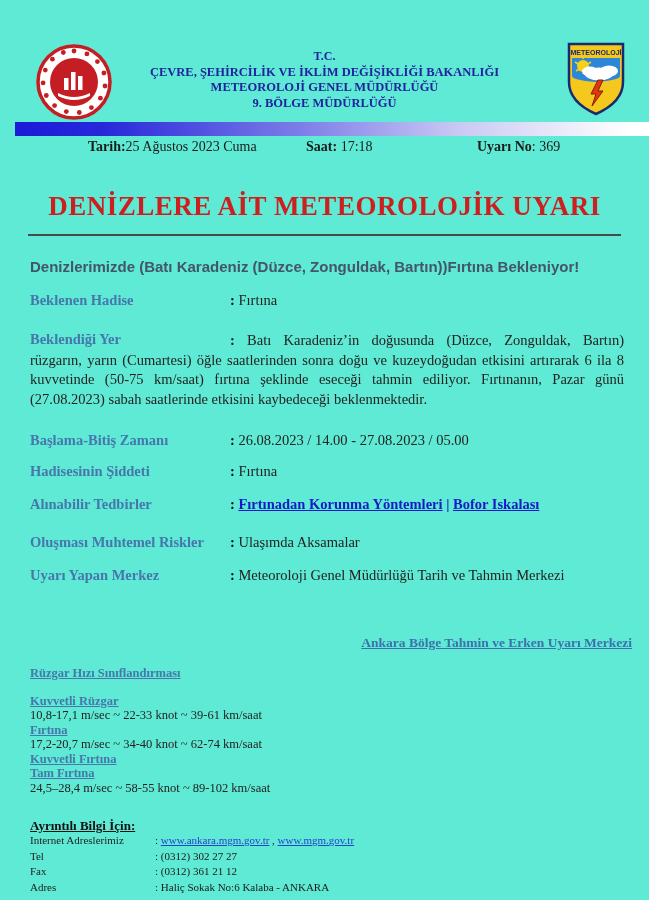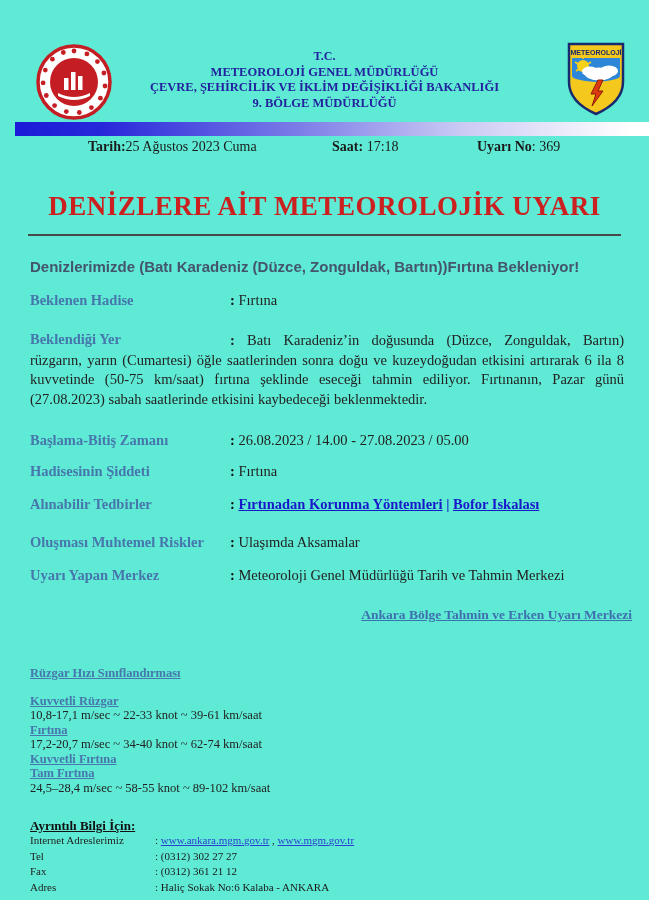--- a/index.html
+++ b/index.html
@@ -12,42 +12,42 @@
   
   .seal { position:absolute; left:36px; top:44px; width:76px; height:76px; }
   .ministry { position:absolute; left:115px; right:115px; top:49px;
     text-align:center; color:#22229e; font-weight:bold; font-size:12.5px; line-height:15.5px; }
   .ministry .tc { font-size:12px; }
   .shield { position:absolute; left:567px; top:42px; width:58px; height:74px; }
   .grad-bar { position:absolute; left:15px; top:122px; right:0; height:14px;
     background:linear-gradient(to right,#1b1bd8 0%,#2828da 14%,#7d7de8 45%,#c9c9f4 70%,#ffffff 97%); }
   .meta-row { position:absolute; top:139px; left:0; right:0; height:18px; font-size:14px; }
   .meta-row .m1 { position:absolute; left:88px; }
-  .meta-row .m2 { position:absolute; left:332px; }
+  .meta-row .m2 { position:absolute; left:306px; }
   .meta-row .m3 { position:absolute; left:477px; }
   .meta-row b { font-weight:bold; }
   
   .doc-title { position:absolute; top:191px; left:0; right:0; text-align:center;
     color:#cc2020; font-weight:bold; font-size:27px; letter-spacing:.5px; }
   .title-rule { position:absolute; top:234px; left:28px; right:28px;
     border-top:2px solid #4a4a4a; }
   .subtitle { position:absolute; top:258px; left:30px; right:20px;
     font-family:"Liberation Sans","DejaVu Sans",sans-serif;
     font-weight:bold; font-size:15px; color:#44546a; }
   
   .frow { position:absolute; left:30px; right:20px; font-size:14.5px; }
   .frow .lbl { position:absolute; left:0; top:0; color:#4676ac; font-weight:bold; }
   .frow .val { position:absolute; left:200px; top:0; right:0; color:#222; }
   .frow .val b { font-weight:bold; color:#111; }
   .para { position:absolute; left:30px; width:594px; font-size:14.5px; }
   .para .lbl { position:absolute; left:0; top:0; color:#4676ac; font-weight:bold; }
   .para .ptext { text-indent:200px; text-align:justify; line-height:19.5px; color:#222; }
   a.link { color:#1818c8; font-weight:bold; text-decoration:underline; cursor:pointer; }
   .link-sep { color:#1818c8; font-weight:bold; }
-  .sig-link { position:absolute; top:607px; right:17px; font-size:13.5px; }
+  .sig-link { position:absolute; top:635px; right:17px; font-size:13.5px; }
   .sig-link a { color:#3e6fae; font-weight:bold; text-decoration:underline; cursor:pointer; }
   
   .wind { position:absolute; left:30px; top:666px; font-size:12.5px; line-height:14.5px; }
   .wind .whead { display:inline-block; color:#4676ac; font-weight:bold; text-decoration:underline;
     margin-bottom:13px; cursor:pointer; }
   .wind .wname { display:block; color:#4676ac; font-weight:bold; text-decoration:underline; cursor:pointer; }
   .wind .wrange { display:block; color:#222; }
   
   .footer { position:absolute; left:30px; top:818px; right:20px; font-size:13px; line-height:15.4px; }
   .footer .fhead { font-weight:bold; text-decoration:underline; color:#111; }
@@ -84,22 +84,22 @@
     <g fill="#ffffff">
       <rect x="28" y="34" width="4.5" height="12"></rect>
       <rect x="35" y="28" width="4.5" height="18"></rect>
       <rect x="42" y="32" width="4.5" height="14"></rect>
       <path d="M22 49 Q38 57 54 49 L54 52 Q38 60 22 52 Z"></path>
     </g>
   </svg>
 
   <div class="ministry">
     <div class="tc">T.C.</div>
+    <div>ÇEVRE, ŞEHİRCİLİK VE İKLİM DEĞİŞİKLİĞİ BAKANLIĞI</div>
     <div>METEOROLOJİ GENEL MÜDÜRLÜĞÜ</div>
-    <div>ÇEVRE, ŞEHİRCİLİK VE İKLİM DEĞİŞİKLİĞİ BAKANLIĞI</div>
     <div>9. BÖLGE MÜDÜRLÜĞÜ</div>
   </div>
 
   <svg class="shield" viewBox="0 0 58 74">
     <path d="M2 2 H56 V40 Q56 60 29 72 Q2 60 2 40 Z" fill="#f4c81c" stroke="#1a2a6e" stroke-width="2.5"></path>
     <rect x="5" y="5" width="48" height="11" fill="#f4c81c"></rect>
     <text x="29" y="13" text-anchor="middle" font-size="7" font-weight="bold" fill="#1a2a6e" font-family="Liberation Sans, sans-serif">METEOROLOJİ</text>
     <path d="M5 16 H53 V34 Q53 38 29 40 Q5 38 5 34 Z" fill="#2e86d8"></path>
     <circle cx="16" cy="24" r="6" fill="#f7d018"></circle>
     <g stroke="#f7d018" stroke-width="1.6">

